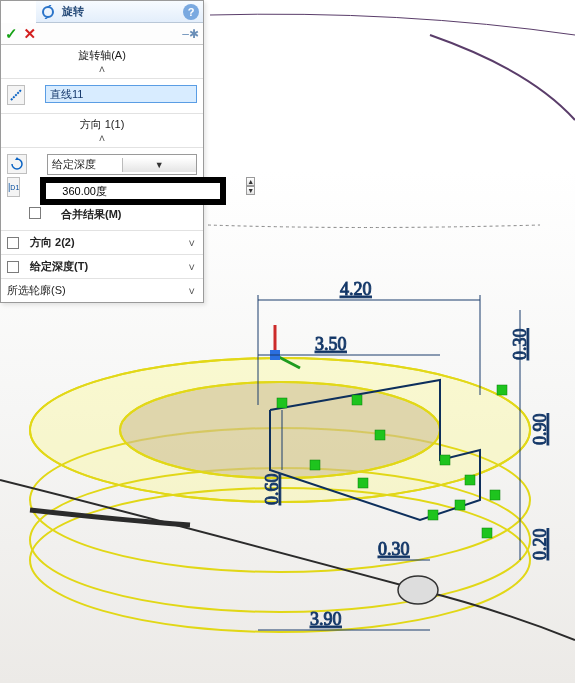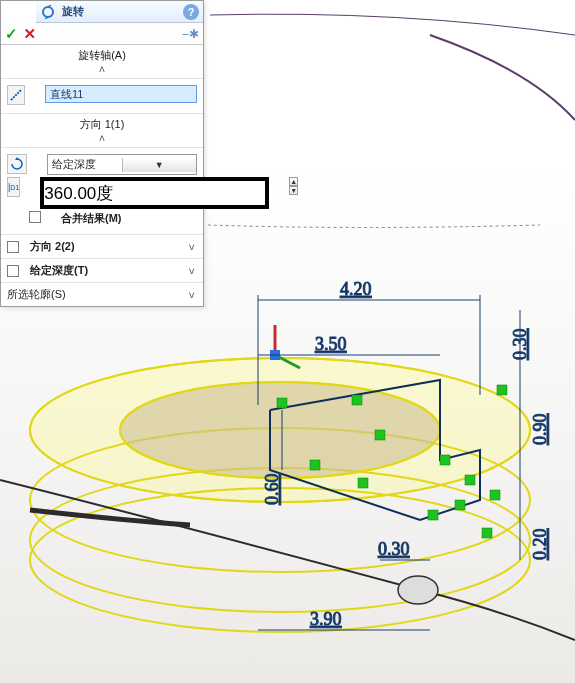--- a/index.html
+++ b/index.html
@@ -23,21 +23,21 @@
   .section-hdr .lbl { flex:1; color:#1a1a1a;}
   .chev { color:#555; font-size:11px; padding:0 2px;}
   .section-body { padding:4px 6px 6px 6px; background:#fff; border-bottom:1px solid #e2e2e2;}
   .row { display:flex; align-items:flex-start; gap:20px; margin:2px 0;}
   .row-indent { padding-left:22px;}
   .field-icon { width:20px; height:20px; border:1px solid #bfbfbf; background:#f4f4f4; display:flex; align-items:center; justify-content:center; font-size:12px; color:#004a9c;}
   .text-input { flex:1; border:1px solid #5a9de4; background:#d8ecff; padding:2px 4px; font-size:11px; color:#173a6d;}
   .combo { flex:1; display:flex; align-items:center; border:1px solid #9a9a9a; background:#fff;}
   .combo span { flex:1; padding:2px 4px;}
   .combo .dd { width:16px; text-align:center; border-left:1px solid #bbb; background:linear-gradient(#fff,#e4e4e4); font-size:9px; color:#333;}
-  .num-input { flex:1; border:4px solid #000000; padding:2px 0; background:#fff; font-size:17px;}
+  .num-input { flex:1; border:6px solid #000000; padding:2px 16px; background:#fff; font-size:11px;}
   .spin { width:16px; display:flex; flex-direction:column;}
   .spin div { height:9px; border:1px solid #9a9a9a; background:linear-gradient(#fff,#e4e4e4); font-size:7px; line-height:7px; text-align:center; color:#333;}
   .chk { width:12px; height:12px; border:1px solid #7b7b7b; background:#fff;}
   .chk-lbl { font-size:11px; color:#222;font-weight:bold;}
   .collapsed-row { display:flex; align-items:center; padding:4px 6px; border-bottom:1px solid #e2e2e2; background:#fff; gap:11px;}
 
   
   .dim-text { font-family: "Times New Roman", serif; font-size:18px; fill:#0a2d5c; font-weight:500; text-decoration:underline;}
   .dim-line { stroke:#1a3d6d; stroke-width:1;}
   .green-sq { fill:#1ec41e; stroke:#0a7d0a; stroke-width:0.5;}

